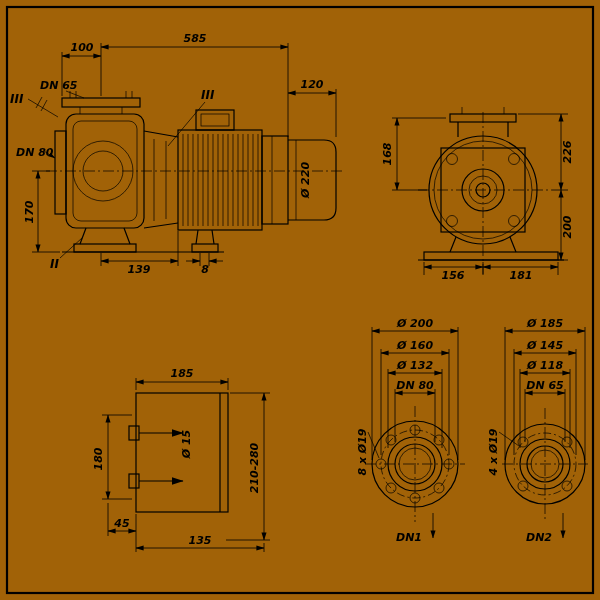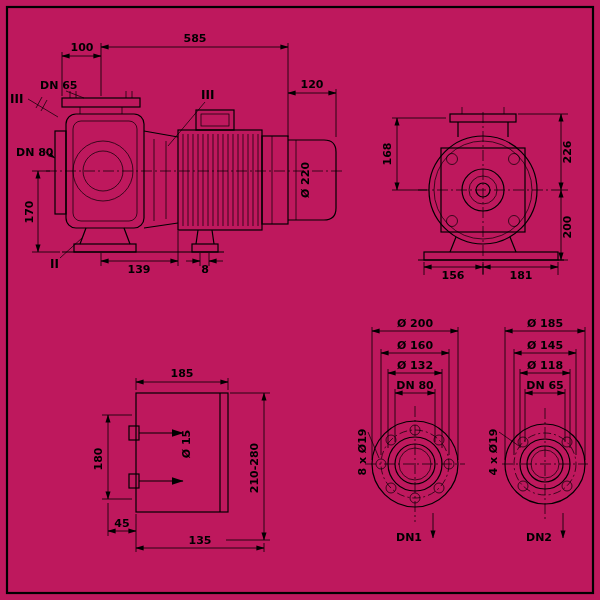--- a/index.html
+++ b/index.html
@@ -1,16 +1,16 @@
 <!DOCTYPE html>
 <html><head>
 <meta charset="utf-8">
 <style>
   html,body{margin:0;padding:0;background:#fff;}
-  .canvas{width:600px;height:600px;position:relative;background:#be185d;}
+  .canvas{width:600px;height:600px;position:relative;background:#a16207;font-style:italic;}
   svg{display:block;}
   .ln{stroke:#000;stroke-width:1.2;fill:none;}
   .thin{stroke:#000;stroke-width:0.7;fill:none;}
   .dim{stroke:#000;stroke-width:0.8;fill:none;}
   .cl{stroke:#000;stroke-width:0.7;fill:none;stroke-dasharray:11 3 2 3;}
   .bc{stroke:#000;stroke-width:0.7;fill:none;stroke-dasharray:8 3 2 3;}
   text{font-family:"DejaVu Sans","Liberation Sans",sans-serif;font-size:11px;font-weight:bold;fill:#000;}
   text.mk{font-size:12px;}
 </style>
 </head>

